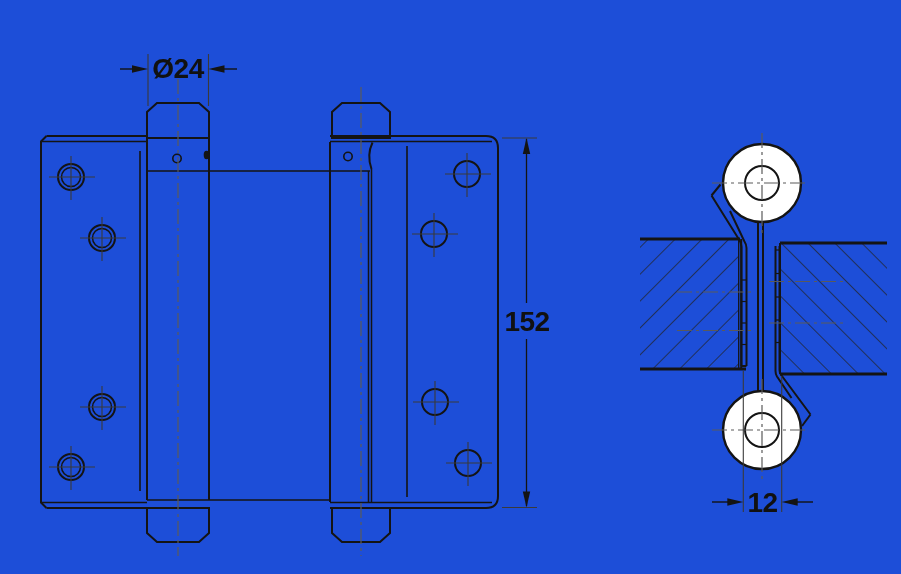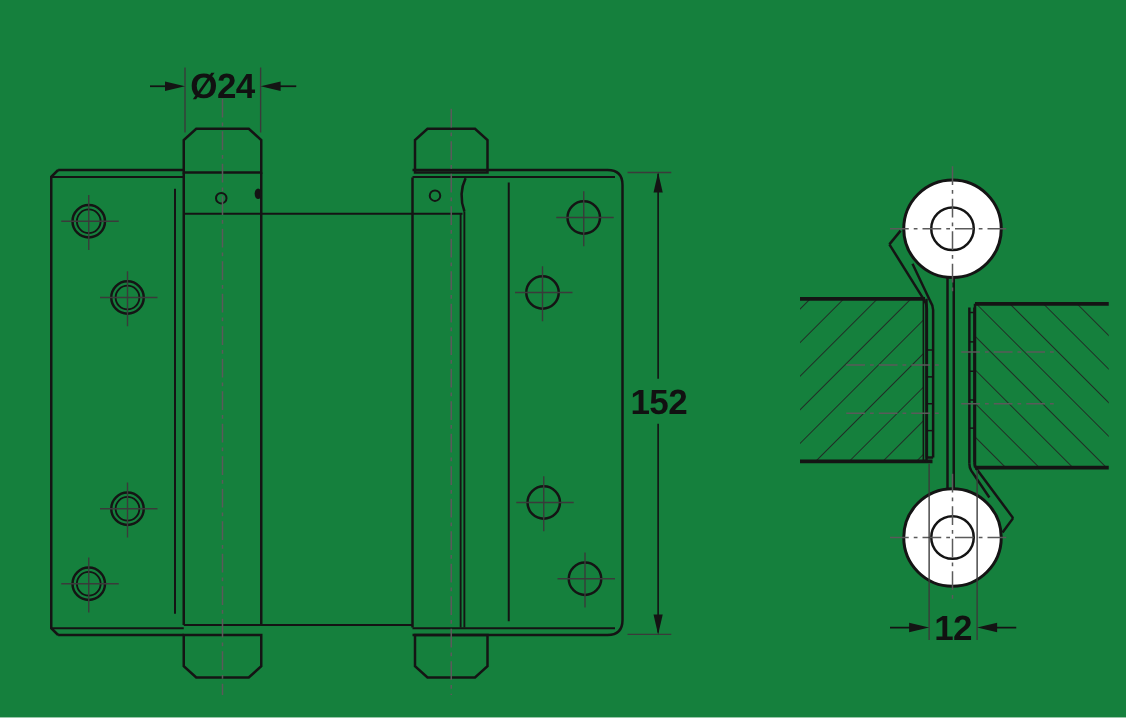--- a/index.html
+++ b/index.html
@@ -1,16 +1,16 @@
 <!DOCTYPE html>
 <html><head>
 <meta charset="utf-8">
 <style>
   html,body{margin:0;padding:0;background:#ffffff;}
-  .canvas{width:901px;height:574px;background:#15803d;overflow:hidden;}
+  .canvas{width:901px;height:574px;background:#1d4ed8;overflow:hidden;}
   svg{display:block;}
   .lbl{font-family:"Liberation Sans",sans-serif;font-weight:bold;font-size:28px;letter-spacing:-0.5px;fill:#111111;}
   .ink{stroke:#141414;fill:none;}
   .thin{stroke:#3a3a3a;fill:none;stroke-width:1.1;}
   .cline{stroke:#5a5a5a;fill:none;stroke-width:1.2;stroke-dasharray:15 4 3 4;}
   .arrow{fill:#141414;stroke:none;}
 </style>
 </head>
 <body>
 

